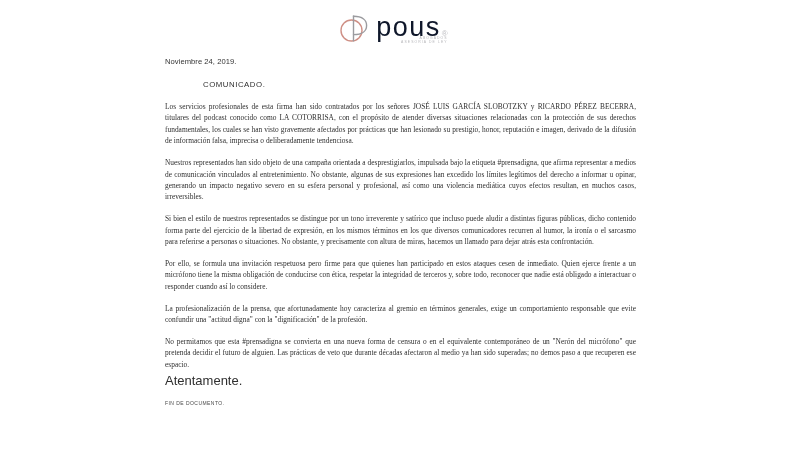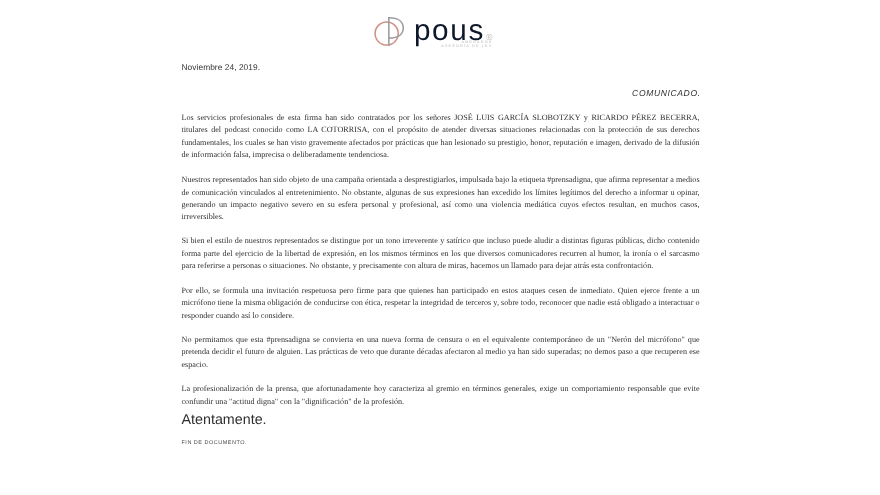--- a/index.html
+++ b/index.html
@@ -90,27 +90,26 @@
   
   .doc-date {
     font-size: 7.6px;
     color: #333333;
     margin-top: 11px;
     margin-left: 2px;
     letter-spacing: 0.05px;
   }
 
   .doc-title {
-    text-align: right;
+    text-align: left;
     font-size: 7.8px;
     color: #2e2e2e;
     letter-spacing: 0.55px;
     margin-top: 14px;
     padding-left: 40px;
-    font-style: italic;
   }
 
   .body-copy {
     margin-top: 12px;
     padding-left: 2px;
     padding-right: 1px;
     font-family: Liberation Serif, serif;
   }
 
   .para {
@@ -171,22 +170,22 @@
 
     <div class="doc-date">Noviembre 24, 2019.</div>
 
     <div class="doc-title">COMUNICADO.</div>
 
     <div class="body-copy">
       <p class="para">Los servicios profesionales de esta firma han sido contratados por los señores JOSÉ LUIS GARCÍA SLOBOTZKY y RICARDO PÉREZ BECERRA, titulares del podcast conocido como LA COTORRISA, con el propósito de atender diversas situaciones relacionadas con la protección de sus derechos fundamentales, los cuales se han visto gravemente afectados por prácticas que han lesionado su prestigio, honor, reputación e imagen, derivado de la difusión de información falsa, imprecisa o deliberadamente tendenciosa.</p>
       <p class="para">Nuestros representados han sido objeto de una campaña orientada a desprestigiarlos, impulsada bajo la etiqueta #prensadigna, que afirma representar a medios de comunicación vinculados al entretenimiento. No obstante, algunas de sus expresiones han excedido los límites legítimos del derecho a informar u opinar, generando un impacto negativo severo en su esfera personal y profesional, así como una violencia mediática cuyos efectos resultan, en muchos casos, irreversibles.</p>
       <p class="para">Si bien el estilo de nuestros representados se distingue por un tono irreverente y satírico que incluso puede aludir a distintas figuras públicas, dicho contenido forma parte del ejercicio de la libertad de expresión, en los mismos términos en los que diversos comunicadores recurren al humor, la ironía o el sarcasmo para referirse a personas o situaciones. No obstante, y precisamente con altura de miras, hacemos un llamado para dejar atrás esta confrontación.</p>
       <p class="para">Por ello, se formula una invitación respetuosa pero firme para que quienes han participado en estos ataques cesen de inmediato. Quien ejerce frente a un micrófono tiene la misma obligación de conducirse con ética, respetar la integridad de terceros y, sobre todo, reconocer que nadie está obligado a interactuar o responder cuando así lo considere.</p>
+      <p class="para">La profesionalización de la prensa, que afortunadamente hoy caracteriza al gremio en términos generales, exige un comportamiento responsable que evite confundir una "actitud digna" con la "dignificación" de la profesión.</p>
       <p class="para">No permitamos que esta #prensadigna se convierta en una nueva forma de censura o en el equivalente contemporáneo de un "Nerón del micrófono" que pretenda decidir el futuro de alguien. Las prácticas de veto que durante décadas afectaron al medio ya han sido superadas; no demos paso a que recuperen ese espacio.</p>
-      <p class="para">La profesionalización de la prensa, que afortunadamente hoy caracteriza al gremio en términos generales, exige un comportamiento responsable que evite confundir una "actitud digna" con la "dignificación" de la profesión.</p>
     </div>
 
     <div class="closing">Atentamente.</div>
 
     <div class="doc-footer">FIN DE DOCUMENTO.</div>
 
   </div>
 </div>
 
 </body></html>

